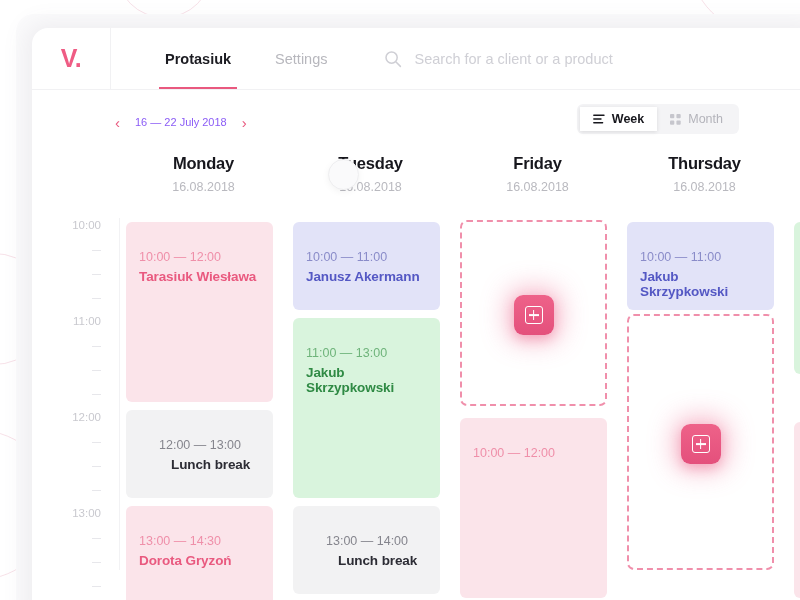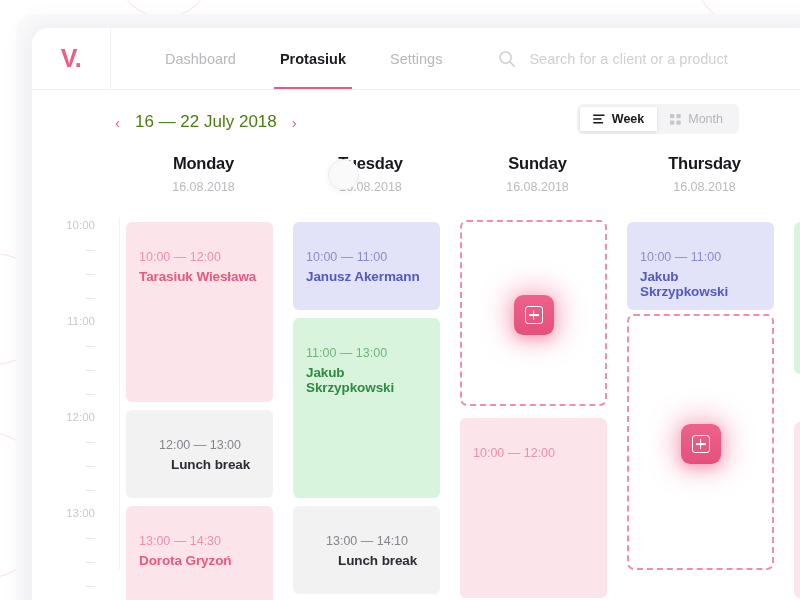--- a/index.html
+++ b/index.html
@@ -107,21 +107,21 @@
     display: flex; align-items: center;
     padding: 0 0 0 82px;
     position: relative;
   }
   .date-nav { display: flex; align-items: center; gap: 14px; }
   .chev {
     color: #e9597f; font-size: 15px; line-height: 1;
     cursor: pointer; user-select: none;
     padding: 2px 1px;
   }
-  .date-label { font-size: 17px; color: #4d7c0f; white-space: nowrap; }
+  .date-label { font-size: 11px; color: #8b5cf6; white-space: nowrap; }
 
   .view-toggle {
     position: absolute;
     right: 83px; top: 14px;
     display: flex;
     background: #f4f4f6;
     border-radius: 6px;
     padding: 3px;
     height: 30px;
   }
@@ -161,21 +161,21 @@
     box-shadow: 0 2px 7px rgba(0,0,0,.05);
   }
 
   
   .grid {
     position: relative;
     height: 352px;
   }
   .time-col {
     position: absolute;
-    left: 2px; top: 0; width: 88px; height: 100%;
+    left: 8px; top: 0; width: 88px; height: 100%;
   }
   .hour-row { position: absolute; left: 0; width: 88px; }
   .hour-label {
     position: absolute; right: 27px; top: -7px;
     font-size: 11.5px; color: #c9c9cf;
   }
   .tick {
     position: absolute; right: 27px;
     width: 9px; height: 1px; background: #e7e7eb;
   }
@@ -259,23 +259,20 @@
   <div class="backdrop"></div>
 
   <div class="app-card">
 
     <div class="header">
       <div class="logo-cell">
         <span class="logo">V.</span>
       </div>
 
       <div class="nav">
-        <div class="nav-item">
-          <span>Dashboard</span>
-        </div>
         <div class="nav-item active">
           <span>Protasiuk</span>
         </div>
         <div class="nav-item">
           <span>Settings</span>
         </div>
       </div>
 
       <div class="search">
         <svg width="18" height="18" viewBox="0 0 18 18">
@@ -317,21 +314,21 @@
     <div class="days">
       <div class="day-col-head">
         <div class="day-name">Monday</div>
         <div class="day-date">16.08.2018</div>
       </div>
       <div class="day-col-head">
         <div class="day-name">Tuesday</div>
         <div class="day-date">16.08.2018</div>
       </div>
       <div class="day-col-head">
-        <div class="day-name">Sunday</div>
+        <div class="day-name">Friday</div>
         <div class="day-date">16.08.2018</div>
       </div>
       <div class="day-col-head">
         <div class="day-name">Thursday</div>
         <div class="day-date">16.08.2018</div>
       </div>
       <div class="day-col-head">
         <div class="day-name">Friday</div>
         <div class="day-date">16.08.2018</div>
       </div>
@@ -384,21 +381,21 @@
           <div class="day-col" style="left: 167px;">
             <div class="event ev-purple" style="top: 4px; height: 88px;">
               <div class="ev-time">10:00 — 11:00</div>
               <div class="ev-name">Janusz Akermann</div>
             </div>
             <div class="event ev-green" style="top: 100px; height: 180px;">
               <div class="ev-time">11:00 — 13:00</div>
               <div class="ev-name">Jakub Skrzypkowski</div>
             </div>
             <div class="event ev-gray" style="top: 288px; height: 88px;">
-              <div class="ev-time">13:00 — 14:10</div>
+              <div class="ev-time">13:00 — 14:00</div>
               <div class="ev-name">Lunch break</div>
             </div>
           </div>
           <div class="day-col" style="left: 334px;">
             <div class="dropzone" style="top: 2px; height: 186px;">
               <div class="add-btn" style="top: 73px;">
                 <div class="add-glyph"></div>
               </div>
             </div>
             <div class="event ev-pink" style="top: 200px; height: 180px;">

